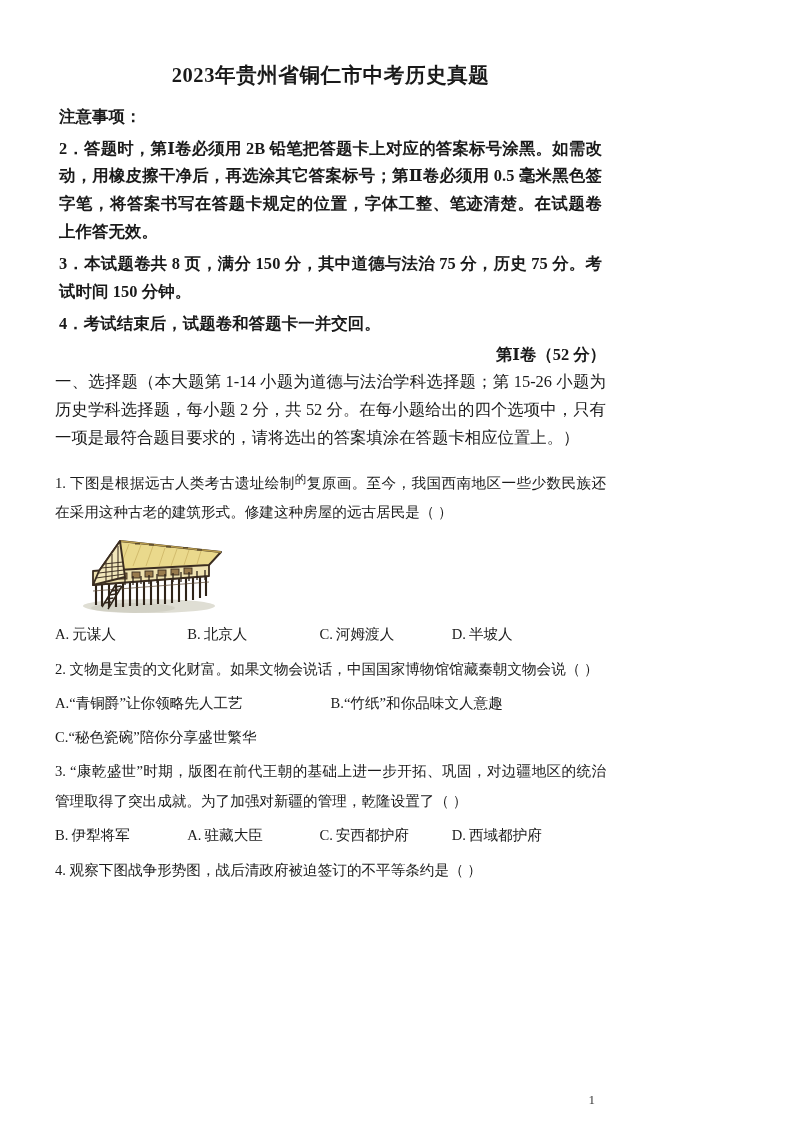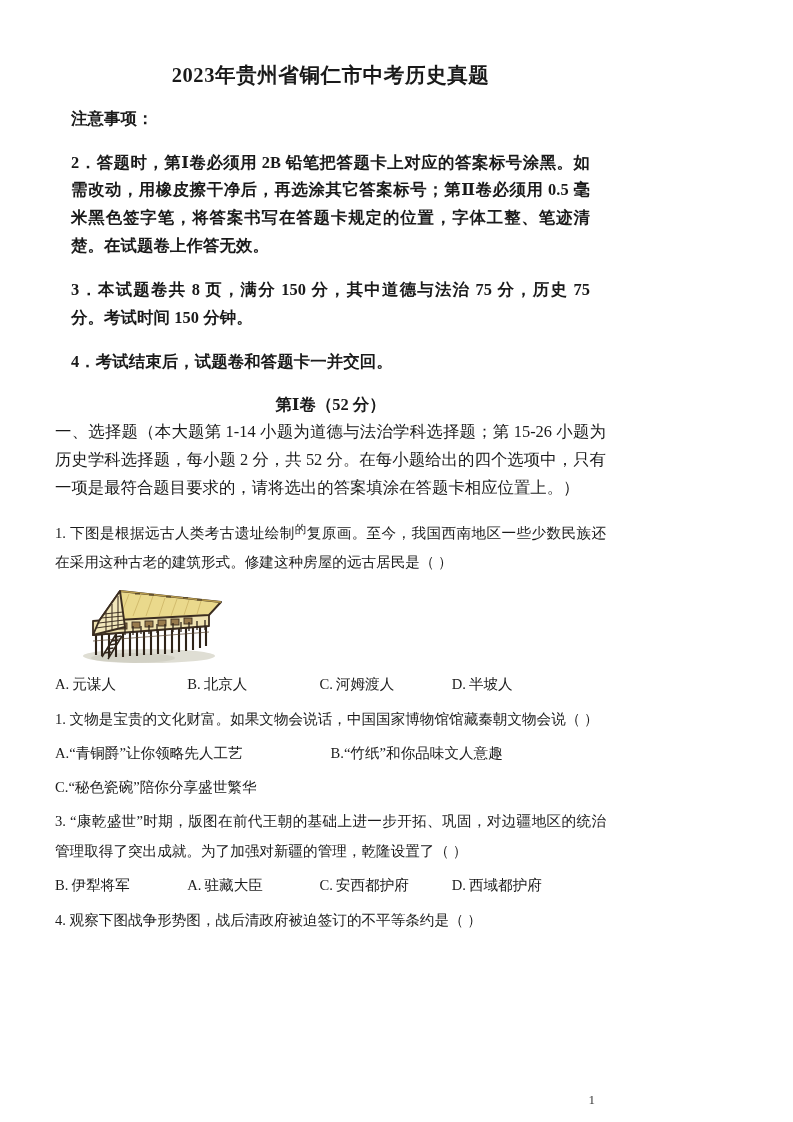--- a/index.html
+++ b/index.html
@@ -37,28 +37,28 @@
 
   
   .notice-block {
     margin-top: 14px;
     font-weight: bold;
     font-size: 16.4px;
     line-height: 1.70;
     letter-spacing: 0.1px;
   }
   .notice-block p {
-    margin: 16px;
+    margin: 4px;
     text-align: justify;
     text-justify: inter-ideograph;
   }
 
   
   .part-heading {
-    text-align: center;
+    text-align: right;
     font-weight: bold;
     font-size: 16.4px;
     margin: 1px 0 0 0;
     line-height: 1.6;
   }
 
   
   .section-intro {
     font-weight: normal;
     font-size: 16.4px;
@@ -258,21 +258,21 @@
 
       <div class="options cols4">
         <div class="opt"><span class="lab">A.</span><span>元谋人</span></div>
         <div class="opt"><span class="lab">B.</span><span>北京人</span></div>
         <div class="opt"><span class="lab">C.</span><span>河姆渡人</span></div>
         <div class="opt"><span class="lab">D.</span><span>半坡人</span></div>
       </div>
     </div>
 
     <div class="question">
-      <p class="q-stem">1. 文物是宝贵的文化财富。如果文物会说话，中国国家博物馆馆藏秦朝文物会说（    ）</p>
+      <p class="q-stem">2. 文物是宝贵的文化财富。如果文物会说话，中国国家博物馆馆藏秦朝文物会说（    ）</p>
       <div class="options cols2">
         <div class="opt narrow-label"><span class="lab">A.</span><span>“青铜爵”让你领略先人工艺</span></div>
         <div class="opt narrow-label"><span class="lab">B.</span><span>“竹纸”和你品味文人意趣</span></div>
       </div>
       <div class="options cols2">
         <div class="opt narrow-label"><span class="lab">C.</span><span>“秘色瓷碗”陪你分享盛世繁华</span></div>
       </div>
     </div>
 
     <div class="question">

